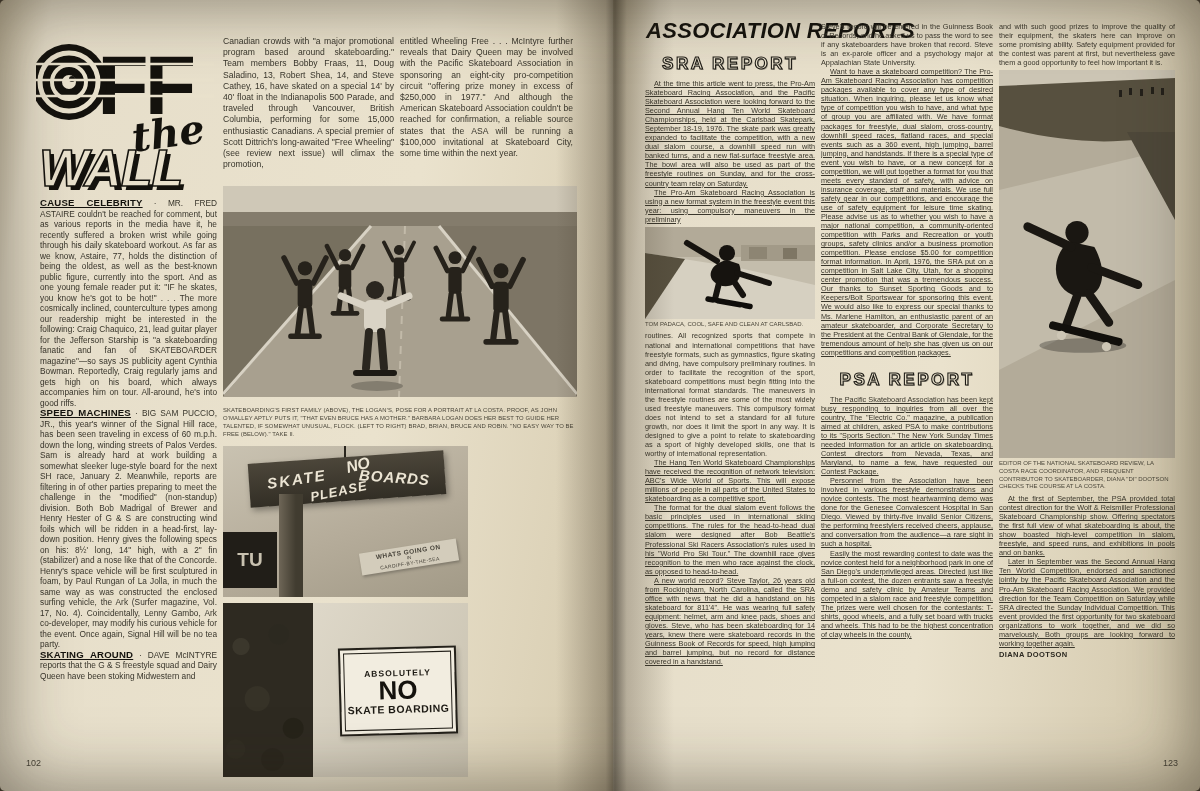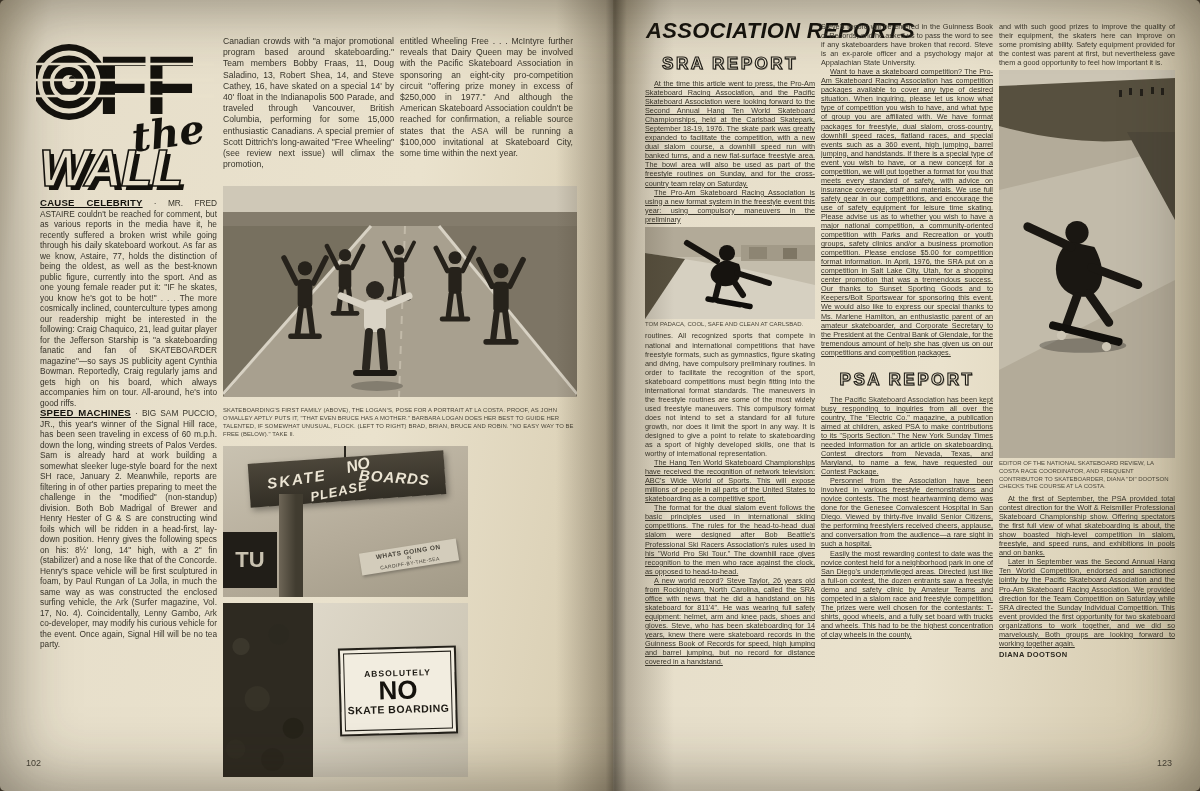--- a/index.html
+++ b/index.html
@@ -20,37 +20,37 @@
   .lp{font-size:8.3px;line-height:10.5px;text-align:justify;color:#38352b;margin:0;}
   .lp b{color:#14120d;font-size:9.6px;letter-spacing:.2px;text-decoration:underline;}
   .lcol2{position:absolute;left:223px;top:36px;width:171px;height:150px;overflow:hidden;}
   .lcol3{position:absolute;left:400px;top:36px;width:173px;height:150px;overflow:hidden;}
   .ltext{font-size:8.6px;line-height:11.2px;text-align:justify;color:#38352b;margin:0;}
   .mainphoto{position:absolute;left:223px;top:186px;width:354px;height:211px;background:#aaa291;}
   .capmain{position:absolute;left:223px;top:400px;width:356px;font-size:5.9px;line-height:8px;
     color:#4a463a;letter-spacing:.1px;}
   .folio{position:absolute;font-size:9px;color:#4a463a;}
   .folio-l{left:26px;top:758px;}
-  .folio-r{right:28px;top:758px;}
+  .folio-r{right:22px;top:758px;}
 
   
   .sign1{position:absolute;left:223px;top:446px;width:245px;height:151px;overflow:hidden;
     background:linear-gradient(160deg,#c9c2b1 0%,#b5ac9a 55%,#a29a87 100%);}
   .s1-hook{position:absolute;left:121px;top:0;width:2px;height:13px;background:#2a261e;}
   .s1-plank{position:absolute;left:26px;top:11px;width:196px;height:44px;transform:rotate(-4deg);
     background:linear-gradient(#4c463a,#322e25);box-shadow:2px 3px 6px rgba(0,0,0,.35);color:#ece5d4;}
   .s1-w{position:absolute;font-weight:bold;font-style:italic;white-space:nowrap;}
   .s1-w1{left:98px;top:0px;font-size:16px;transform:rotate(-10deg);}
   .s1-w2{left:18px;top:10px;font-size:15px;transform:rotate(-5deg);letter-spacing:2px;}
   .s1-w3{left:110px;top:15px;font-size:15px;transform:rotate(8deg);letter-spacing:1px;}
   .s1-w4{left:60px;top:26px;font-size:13px;transform:rotate(-8deg);letter-spacing:1px;}
   .s1-pole{position:absolute;left:56px;top:48px;width:24px;height:103px;
     background:linear-gradient(90deg,#6e6657,#413c30 70%);}
   .s1-poster{position:absolute;left:0;top:86px;width:54px;height:56px;background:#211e18;
-    color:#c9c2b0;font-size:22px;font-weight:bold;display:flex;align-items:center;justify-content:center;}
+    color:#c9c2b0;font-size:19px;font-weight:bold;display:flex;align-items:center;justify-content:center;}
   .s1-small{position:absolute;right:10px;top:100px;width:98px;padding:2px 0;background:#d3ccbb;
     transform:rotate(-9deg);text-align:center;color:#47433a;box-shadow:1px 2px 3px rgba(0,0,0,.25);}
   .s1-small span{display:block;}
   .s1-sa{font-size:6.5px;font-weight:bold;letter-spacing:.5px;}
   .s1-sb{font-size:4.5px;}
   .s1-sc{font-size:5px;letter-spacing:.4px;}
 
   
   .sign2{position:absolute;left:223px;top:603px;width:245px;height:174px;overflow:hidden;background:#d8d2c3;}
   .s2-wall{position:absolute;left:88px;top:0;right:0;bottom:0;
@@ -109,20 +109,21 @@
         <line x1="-4" y1="74" x2="178" y2="74"></line>
       </g>
       <text x="98" y="130" transform="rotate(-8 98 130)" font-family="DejaVu Serif, serif" font-style="italic" font-weight="bold" font-size="40" fill="#14120d">the</text>
       <text x="7" y="168" font-family="Liberation Sans, sans-serif" font-weight="bold" font-style="italic" font-size="52" letter-spacing="-1" fill="#14120d">WALL</text>
       <text x="3" y="164" font-family="Liberation Sans, sans-serif" font-weight="bold" font-style="italic" font-size="52" letter-spacing="-1" fill="#e9e1cc" stroke="#14120d" stroke-width="1.6">WALL</text>
     </svg>
 
     <div class="lcol1">
       <p class="lp"><b>CAUSE CELEBRITY</b><span> · MR. FRED ASTAIRE couldn't be reached for comment, but as various reports in the media have it, he recently suffered a broken wrist while going through his daily skateboard workout. As far as we know, Astaire, 77, holds the distinction of being the oldest, as well as the best-known public figure, currently into the sport. And as one young female reader put it: "IF he skates, you know he's got to be hot!" . . . The more cosmically inclined, counterculture types among our readership might be interested in the following: Craig Chaquico, 21, lead guitar player for the Jefferson Starship is "a skateboarding fanatic and fan of SKATEBOARDER magazine"—so says JS publicity agent Cynthia Bowman. Reportedly, Craig regularly jams and gets high on his board, which always accompanies him on tour. All-around, he's into good riffs.</span></p>
       <p class="lp"><b>SPEED MACHINES</b><span> · BIG SAM PUCCIO, JR., this year's winner of the Signal Hill race, has been seen traveling in excess of 60 m.p.h. down the long, winding streets of Palos Verdes. Sam is already hard at work building a somewhat sleeker luge-style board for the next SH race, January 2. Meanwhile, reports are filtering in of other parties preparing to meet the challenge in the "modified" (non-standup) division. Both Bob Madrigal of Brewer and Henry Hester of G &amp; S are constructing wind foils which will be ridden in a head-first, lay-down position. Henry gives the following specs on his: 8½' long, 14" high, with a 2" fin (stabilizer) and a nose like that of the Concorde. Henry's space vehicle will be first sculptured in foam, by Paul Rungan of La Jolla, in much the same way as was constructed the enclosed surfing vehicle, the Ark (Surfer magazine, Vol. 17, No. 4). Coincidentally, Lenny Gambo, Ark co-developer, may modify his curious vehicle for the event. Once again, Signal Hill will be no tea party.</span></p>
+      <p class="lp"><b>SKATING AROUND</b><span> · DAVE McINTYRE reports that the G &amp; S freestyle squad and Dairy Queen have been stoking Midwestern and</span></p>
     </div>
 
     <div class="lcol2">
       <p class="ltext">Canadian crowds with "a major promotional program based around skateboarding." Team members Bobby Fraas, 11, Doug Saladino, 13, Robert Shea, 14, and Steve Cathey, 16, have skated on a special 14' by 40' float in the Indianapolis 500 Parade, and traveled through Vancouver, British Columbia, performing for some 15,000 enthusiastic Canadians. A special premier of Scott Dittrich's long-awaited "Free Wheeling" (see review next issue) will climax the promotion,</p>
     </div>
     <div class="lcol3">
       <p class="ltext">entitled Wheeling Free . . . McIntyre further reveals that Dairy Queen may be involved with the Pacific Skateboard Association in sponsoring an eight-city pro-competition circuit "offering prize money in excess of $250,000 in 1977." And although the American Skateboard Association couldn't be reached for confirmation, a reliable source states that the ASA will be running a $100,000 invitational at Skateboard City, some time within the next year.</p>
     </div>
 
     <div class="mainphoto">

